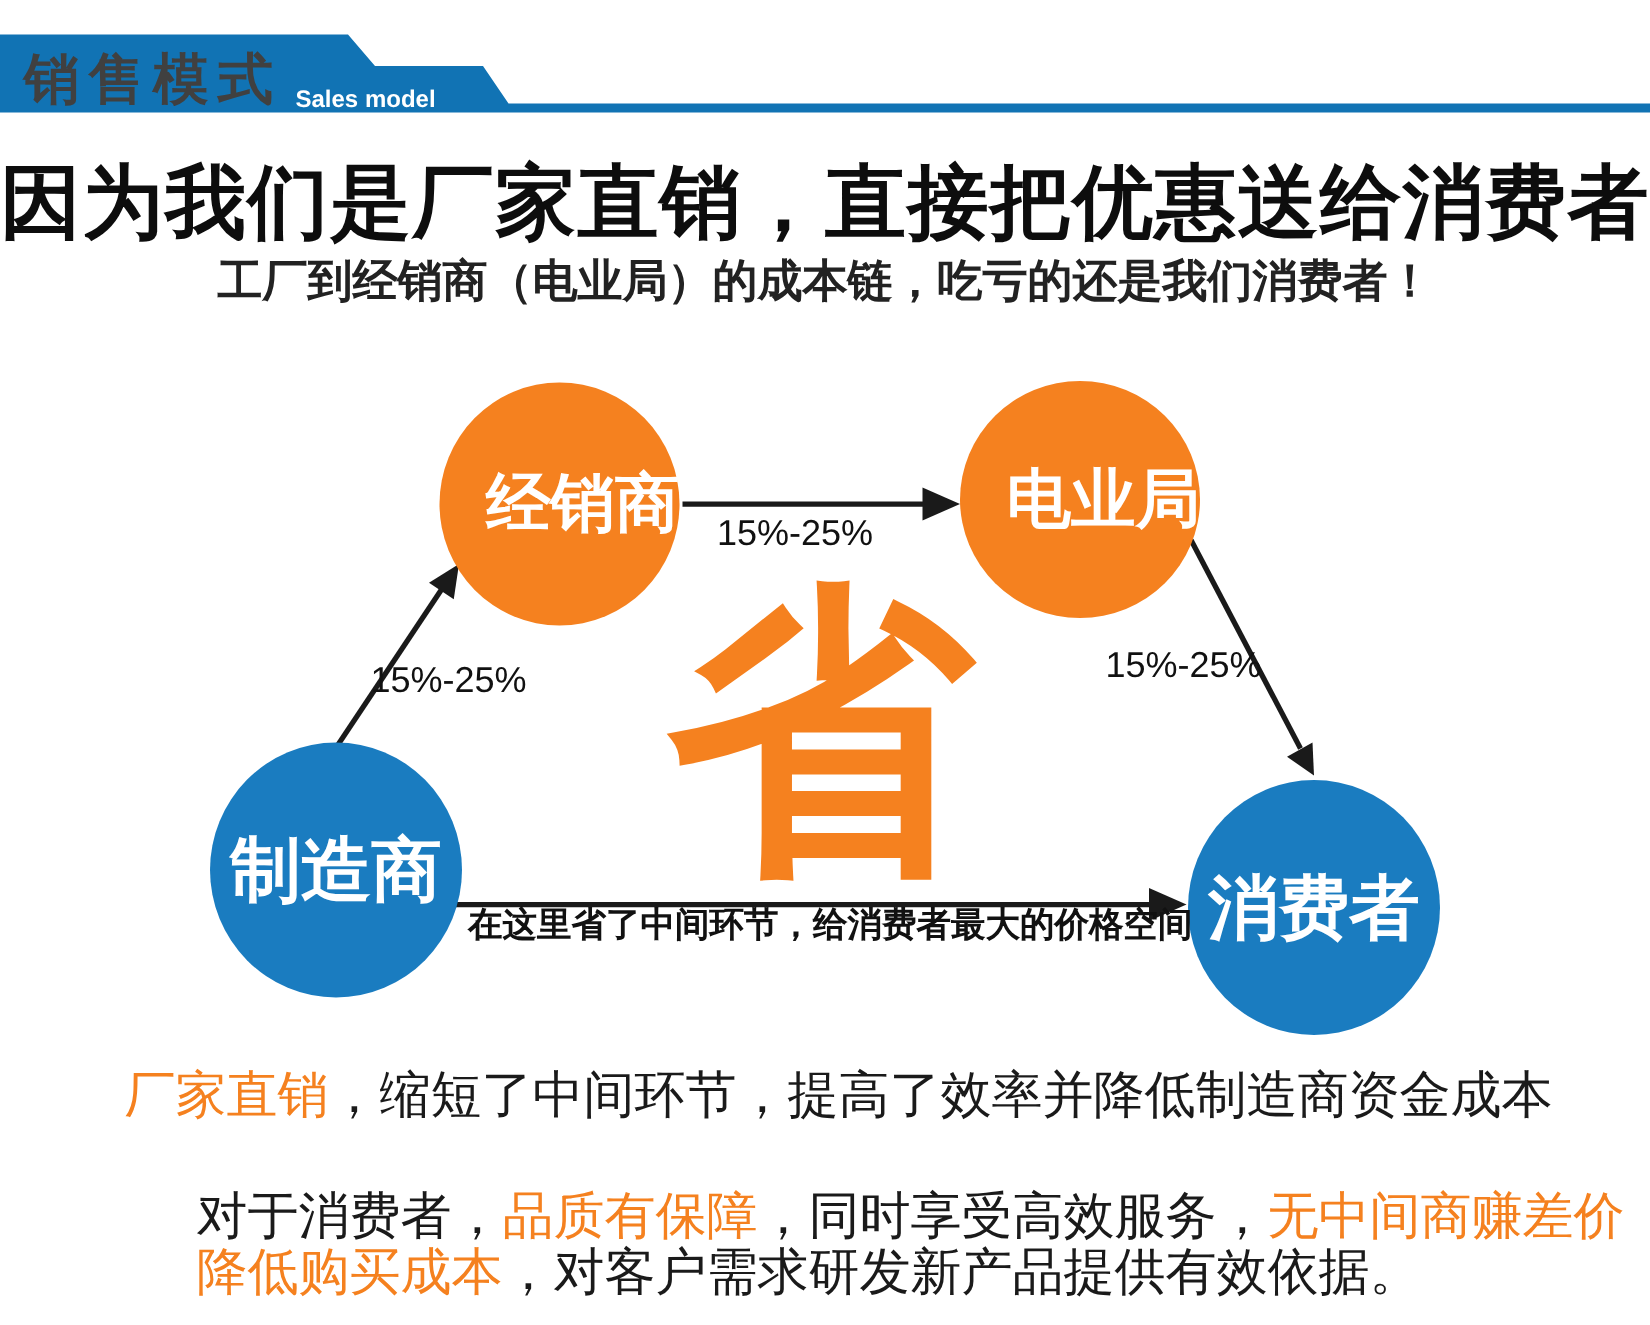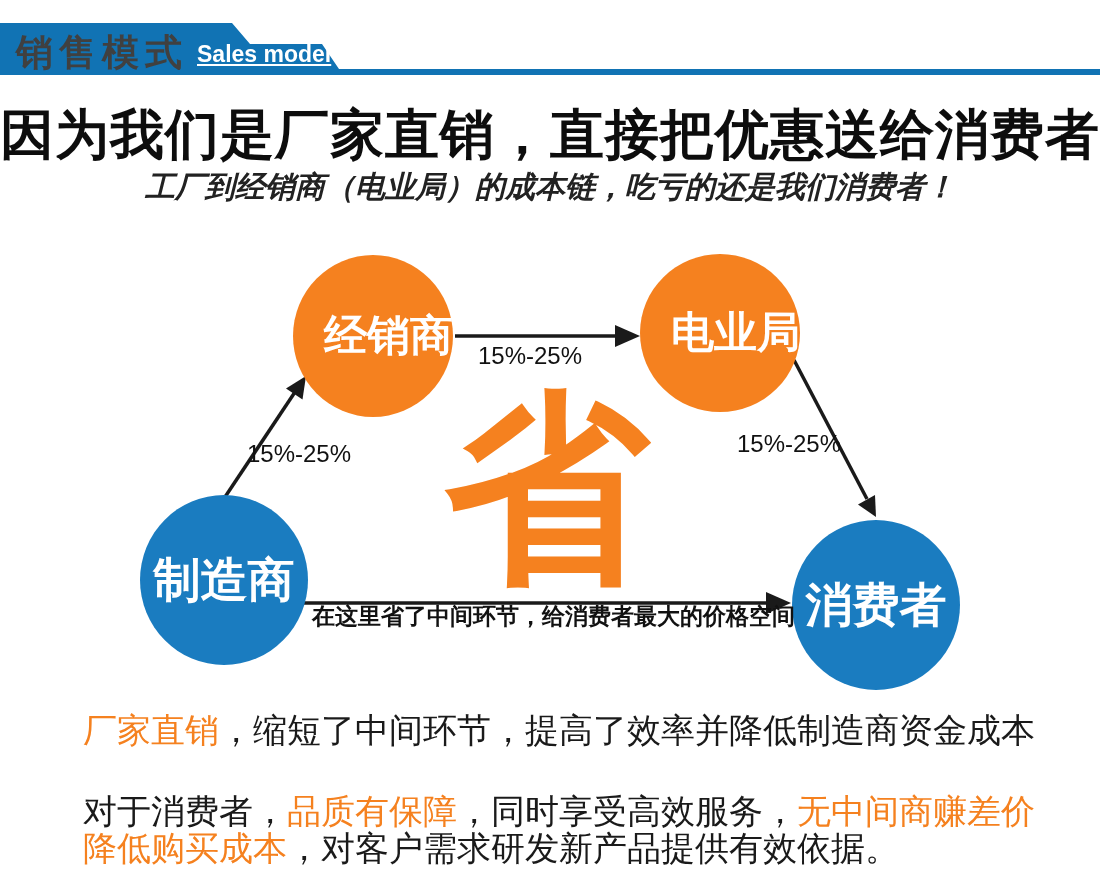--- a/index.html
+++ b/index.html
@@ -13,35 +13,34 @@
   .abs { position: absolute; }
 
   
   #banner-svg { position: absolute; top: 0; left: 0; }
   .hdr-cn {
     position: absolute; left: 16px; top: 28px;
     color: #404040; font-size: 37px; font-weight: bold; letter-spacing: 6px;
     white-space: nowrap;
   }
   .hdr-en {
-    position: absolute; left: 197px; top: 41px;
-    color: #ffffff; font-size: 23px; font-weight: 600; white-space: nowrap; text-decoration: underline;
+    position: absolute; left: 197px; top: 58px;
+    color: #ffffff; font-size: 16px; font-weight: 600; white-space: nowrap;
   }
 
   
   .page-title {
     position: absolute; top: 99px; left: 0; width: 1100px;
     text-align: center; font-size: 54px; font-weight: 900; color: #0d0d0d;
     letter-spacing: 1px; white-space: nowrap;
   }
   .page-subtitle {
     position: absolute; top: 167px; left: 0; width: 1100px;
     text-align: center; font-size: 30px; font-weight: 600; color: #222222;
     white-space: nowrap;
-    font-style: italic;
   }
 
   
   .node {
     position: absolute; border-radius: 50%;
     display: flex; align-items: center; justify-content: center;
     color: #ffffff; font-weight: bold; white-space: nowrap;
   }
   .node-orange { background: #f5811f; justify-content: flex-end; }
   .node-blue   { background: #1a7cc0; }
@@ -68,21 +67,21 @@
     position: absolute; left: 312px; top: 601px;
     font-size: 23px; font-weight: 700; color: #111111; white-space: nowrap;
   }
 
   
   .para {
     position: absolute; left: 83px; width: 960px;
     font-size: 34px; line-height: 37px; color: #1a1a1a; font-weight: 500;
   }
   #paragraph-1 { top: 712px; }
-  #paragraph-2 { top: 793px; }
+  #paragraph-2 { top: 793px; margin-left: 48px; }
   .para .orange { color: #f5811f; }
   .para-line { white-space: nowrap; }
 
   svg { display: block; }
 </style>
 </head>
 <body>
 
 <svg id="banner-svg" width="1100" height="80" viewBox="0 0 1100 80" aria-hidden="true">
   <polygon points="0,23 232,23 250,44 322,44 339,69 1100,69 1100,75 0,75" fill="#1173b4"></polygon>

